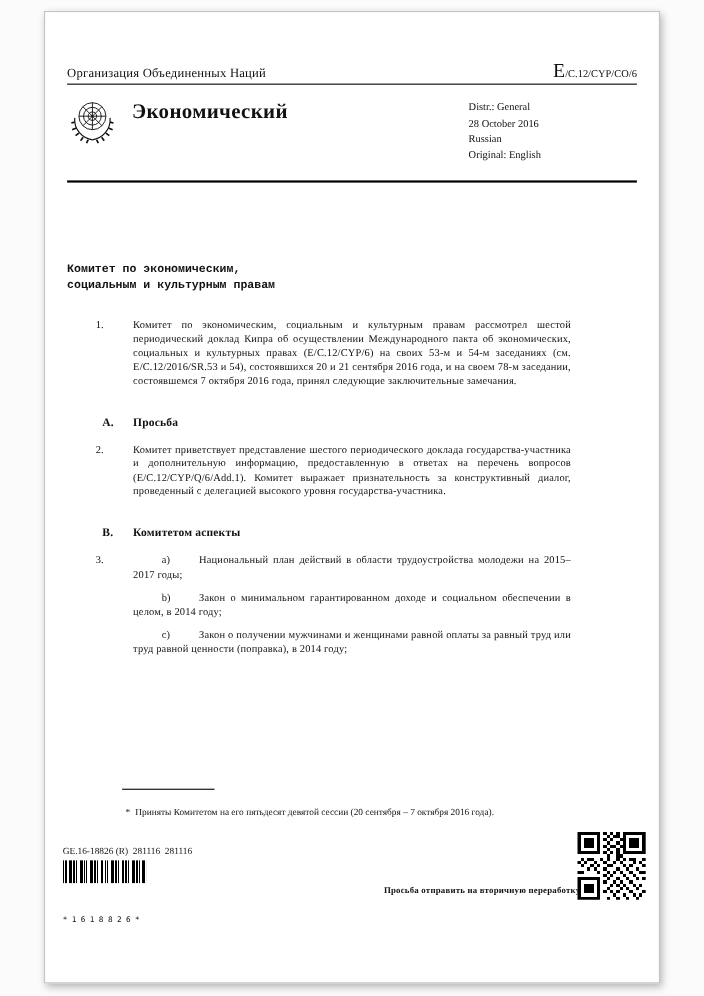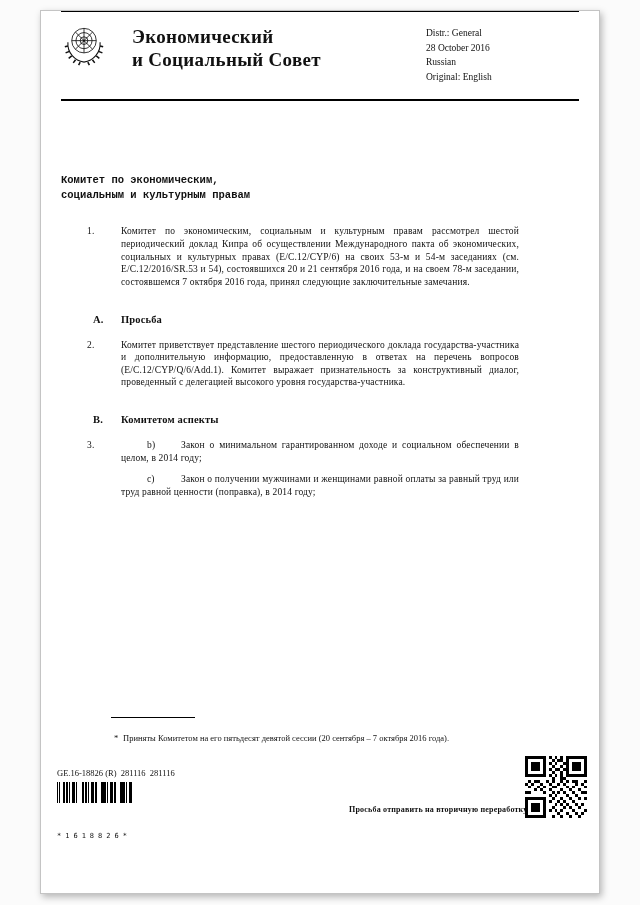--- a/index.html
+++ b/index.html
@@ -23,21 +23,21 @@
   .page-header {
     display:flex; justify-content:space-between; align-items:flex-end;
     margin:44px 20px 3px 20px;
   }
   .org-name { font-size:11.5px; letter-spacing:.2px; }
   .doc-symbol { font-size:9.5px; white-space:nowrap; }
   .doc-symbol .big-e { font-size:18px; line-height:1; }
   .rule-thin { border-top:1px solid #000; margin:0 20px; }
 
   
-  .masthead { position:relative; margin:9px 20px 0 20px; min-height:66px; display:flex;gap:12px; }
+  .masthead { position:relative; margin:9px 20px 0 20px; min-height:66px; display:flex; }
   .emblem { width:46px; flex:0 0 46px; margin-top:1px; }
   .council { margin-left:13px; font-weight:bold; font-size:19px; line-height:1.22; letter-spacing:.3px; margin-top:4px; }
   .distr-block { position:absolute; left:365px; top:5px; font-size:9.5px; line-height:1.55; }
   .rule-thick { border-top:2.5px solid #000; margin:12px 20px 0 20px; }
 
   
   .committee {
     margin:72px 20px 0 20px;
     font-weight:bold; font-size:10.5px; line-height:1.45;
     max-width:210px;
@@ -89,20 +89,24 @@
     font-size:8px; font-weight:bold; letter-spacing:.2px;
   }
   .recycle-icon { font-size:17px; line-height:1; font-weight:normal; }
   .qr { position:absolute; top:745px; right:12px; width:62px; height:62px; }
 </style>
 </head>
 <body>
 
 <div class="page">
 
+  <header class="page-header">
+    <span class="org-name">Организация Объединенных Наций</span>
+    <span class="doc-symbol"><span class="big-e">E</span><span>/C.12/CYP/CO/6</span></span>
+  </header>
   <div class="rule-thin"></div>
 
   <div class="masthead">
     <span class="emblem">
       <svg viewBox="0 0 60 62" width="46" height="48" aria-hidden="true">
         <g stroke="#111" fill="none" stroke-width="1.1">
           <circle cx="30" cy="24" r="16"></circle>
           <circle cx="30" cy="24" r="10.5"></circle>
           <circle cx="30" cy="24" r="5"></circle>
           <path d="M14 24h32 M30 8v32 M18.7 12.7l22.6 22.6 M41.3 12.7L18.7 35.3"></path>
@@ -113,21 +117,20 @@
           <path d="M51 26c1 14-9 24-21 26"></path>
         </g>
         <g stroke="#111" fill="none" stroke-width="2">
           <path d="M9 31l-4 1 M11 38l-5 2 M14 44l-4 3 M19 49l-3 4 M25 52l-2 4"></path>
           <path d="M51 31l4 1 M49 38l5 2 M46 44l4 3 M41 49l3 4 M35 52l2 4"></path>
         </g>
       </svg>
     </span>
     <div class="council">
       <div>Экономический</div>
-      <div>и Социальный Совет</div>
     </div>
     <div class="distr-block">
       <div>Distr.: General</div>
       <div>28 October 2016</div>
       <div>Russian</div>
       <div>Original: English</div>
     </div>
   </div>
   <div class="rule-thick"></div>
 
@@ -152,20 +155,23 @@
 
     <h2 class="section-head">
       <span class="letter">B.</span>
       <span>Комитетом аспекты</span>
     </h2>
 
     <p class="para">
       <span class="num">3.</span>
     </p>
 
+    <p class="subpara">
+      <span class="letter">a)</span><span>Национальный план действий в области трудоустройства молодежи на 2015–2017 годы;</span>
+    </p>
     <p class="subpara">
       <span class="letter">b)</span><span>Закон о минимальном гарантированном доходе и социальном обеспечении в целом, в 2014 году;</span>
     </p>
     <p class="subpara">
       <span class="letter">c)</span><span>Закон о получении мужчинами и женщинами равной оплаты за равный труд или труд равной ценности (поправка), в 2014 году;</span>
     </p>
   </main>
 
   <div class="footnote-sep"></div>
   <div class="footnote">

